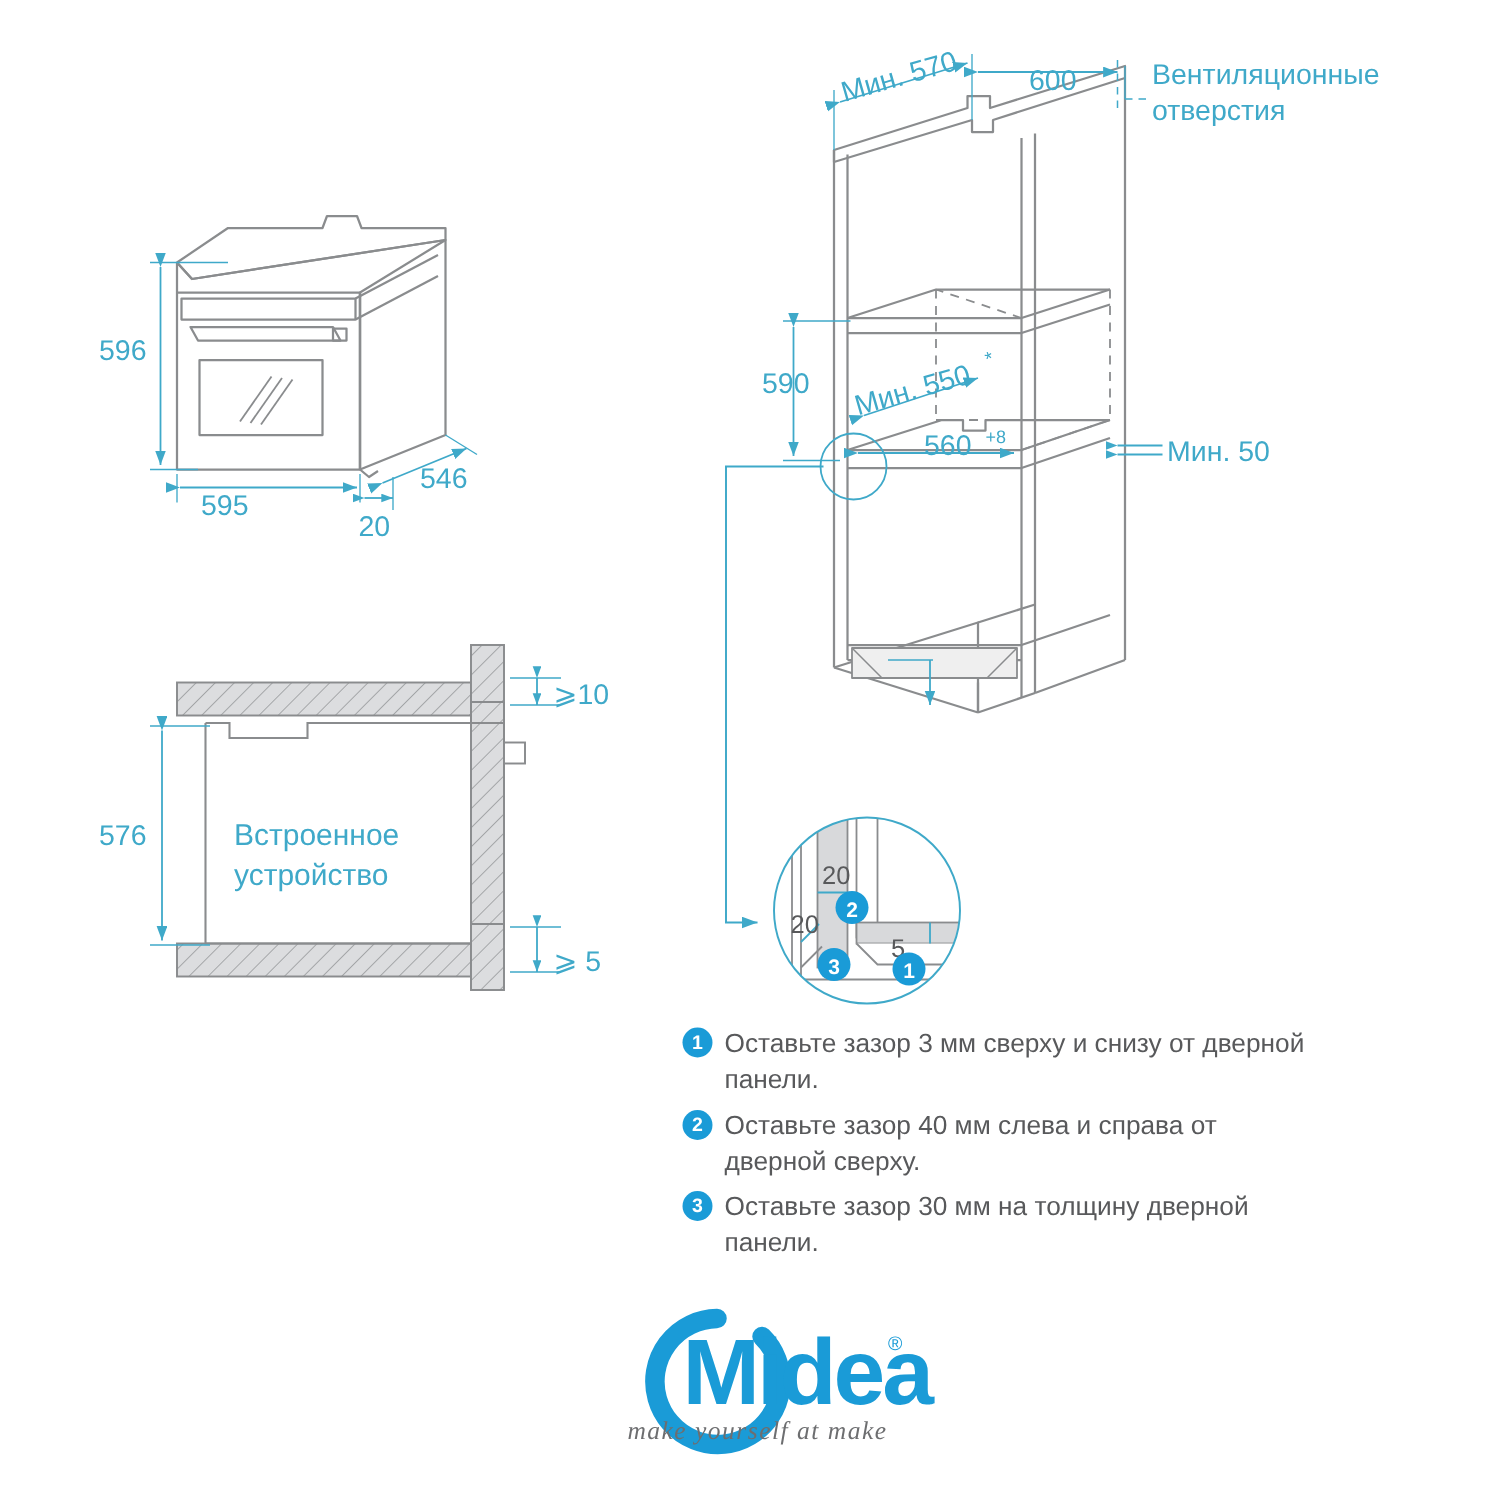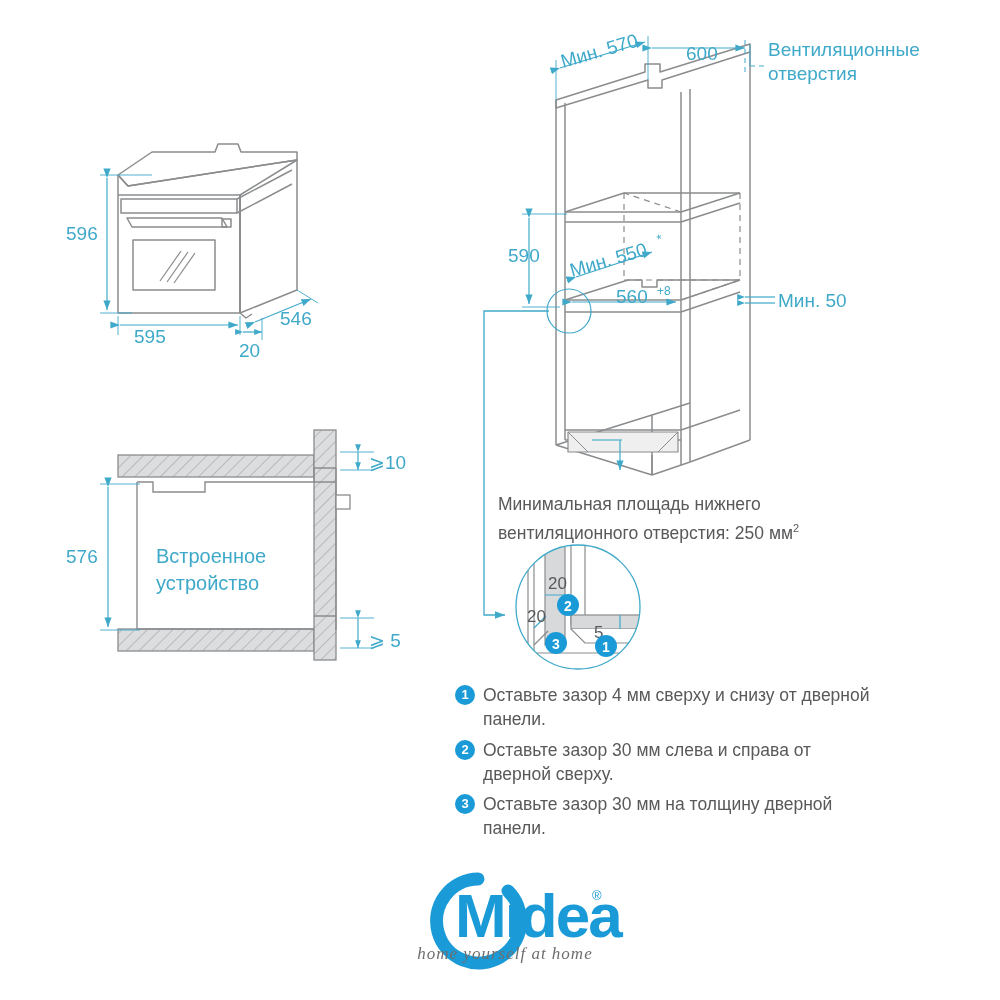--- a/index.html
+++ b/index.html
@@ -255,42 +255,38 @@
   <g>
     <circle cx="606" cy="646" r="11" fill="#1a9bd7"></circle>
     <text x="606" y="652" font-size="14" font-weight="bold" fill="#ffffff" text-anchor="middle" font-family="Liberation Sans, DejaVu Sans, sans-serif">1</text>
   </g>
 
   <g>
     <path d="M478,879 a42,42 0 1,0 30,12" fill="none" stroke="#1a9bd7" stroke-width="13" stroke-linecap="round"></path>
   </g>
 </svg>
 
-<div class="note" style="left:498px;top:492px;width:380px;">
-  <span>Минимальная площадь нижнего</span><br>
-  <span>вентиляционного отверстия: 250 мм</span><sup style="font-size:11px">2</sup>
-</div>
 
 <div class="instr" style="top:683px;width:480px;">
   <span class="badge">1</span>
-  <span class="txt">Оставьте зазор 4 мм сверху и снизу от дверной</span>
+  <span class="txt">Оставьте зазор 3 мм сверху и снизу от дверной</span>
   <span class="txt">панели.</span>
 </div>
 <div class="instr" style="top:738px;width:480px;">
   <span class="badge">2</span>
-  <span class="txt">Оставьте зазор 30 мм слева и справа от</span>
+  <span class="txt">Оставьте зазор 40 мм слева и справа от</span>
   <span class="txt">дверной сверху.</span>
 </div>
 <div class="instr" style="top:792px;width:480px;">
   <span class="badge">3</span>
   <span class="txt">Оставьте зазор 30 мм на толщину дверной</span>
   <span class="txt">панели.</span>
 </div>
 
 <div class="logo-wrap">
   <div style="position:absolute;left:85px;top:18px;font-size:62px;font-weight:bold;
               color:#1a9bd7;font-family:'Liberation Sans','DejaVu Sans',sans-serif;
               letter-spacing:-2px;">Midea</div>
   <div style="position:absolute;left:222px;top:26px;font-size:13px;color:#1a9bd7;">®</div>
 </div>
-<div class="tagline">home yourself at home</div>
+<div class="tagline">make yourself at make</div>
 
 </div>
 
 </body></html>

